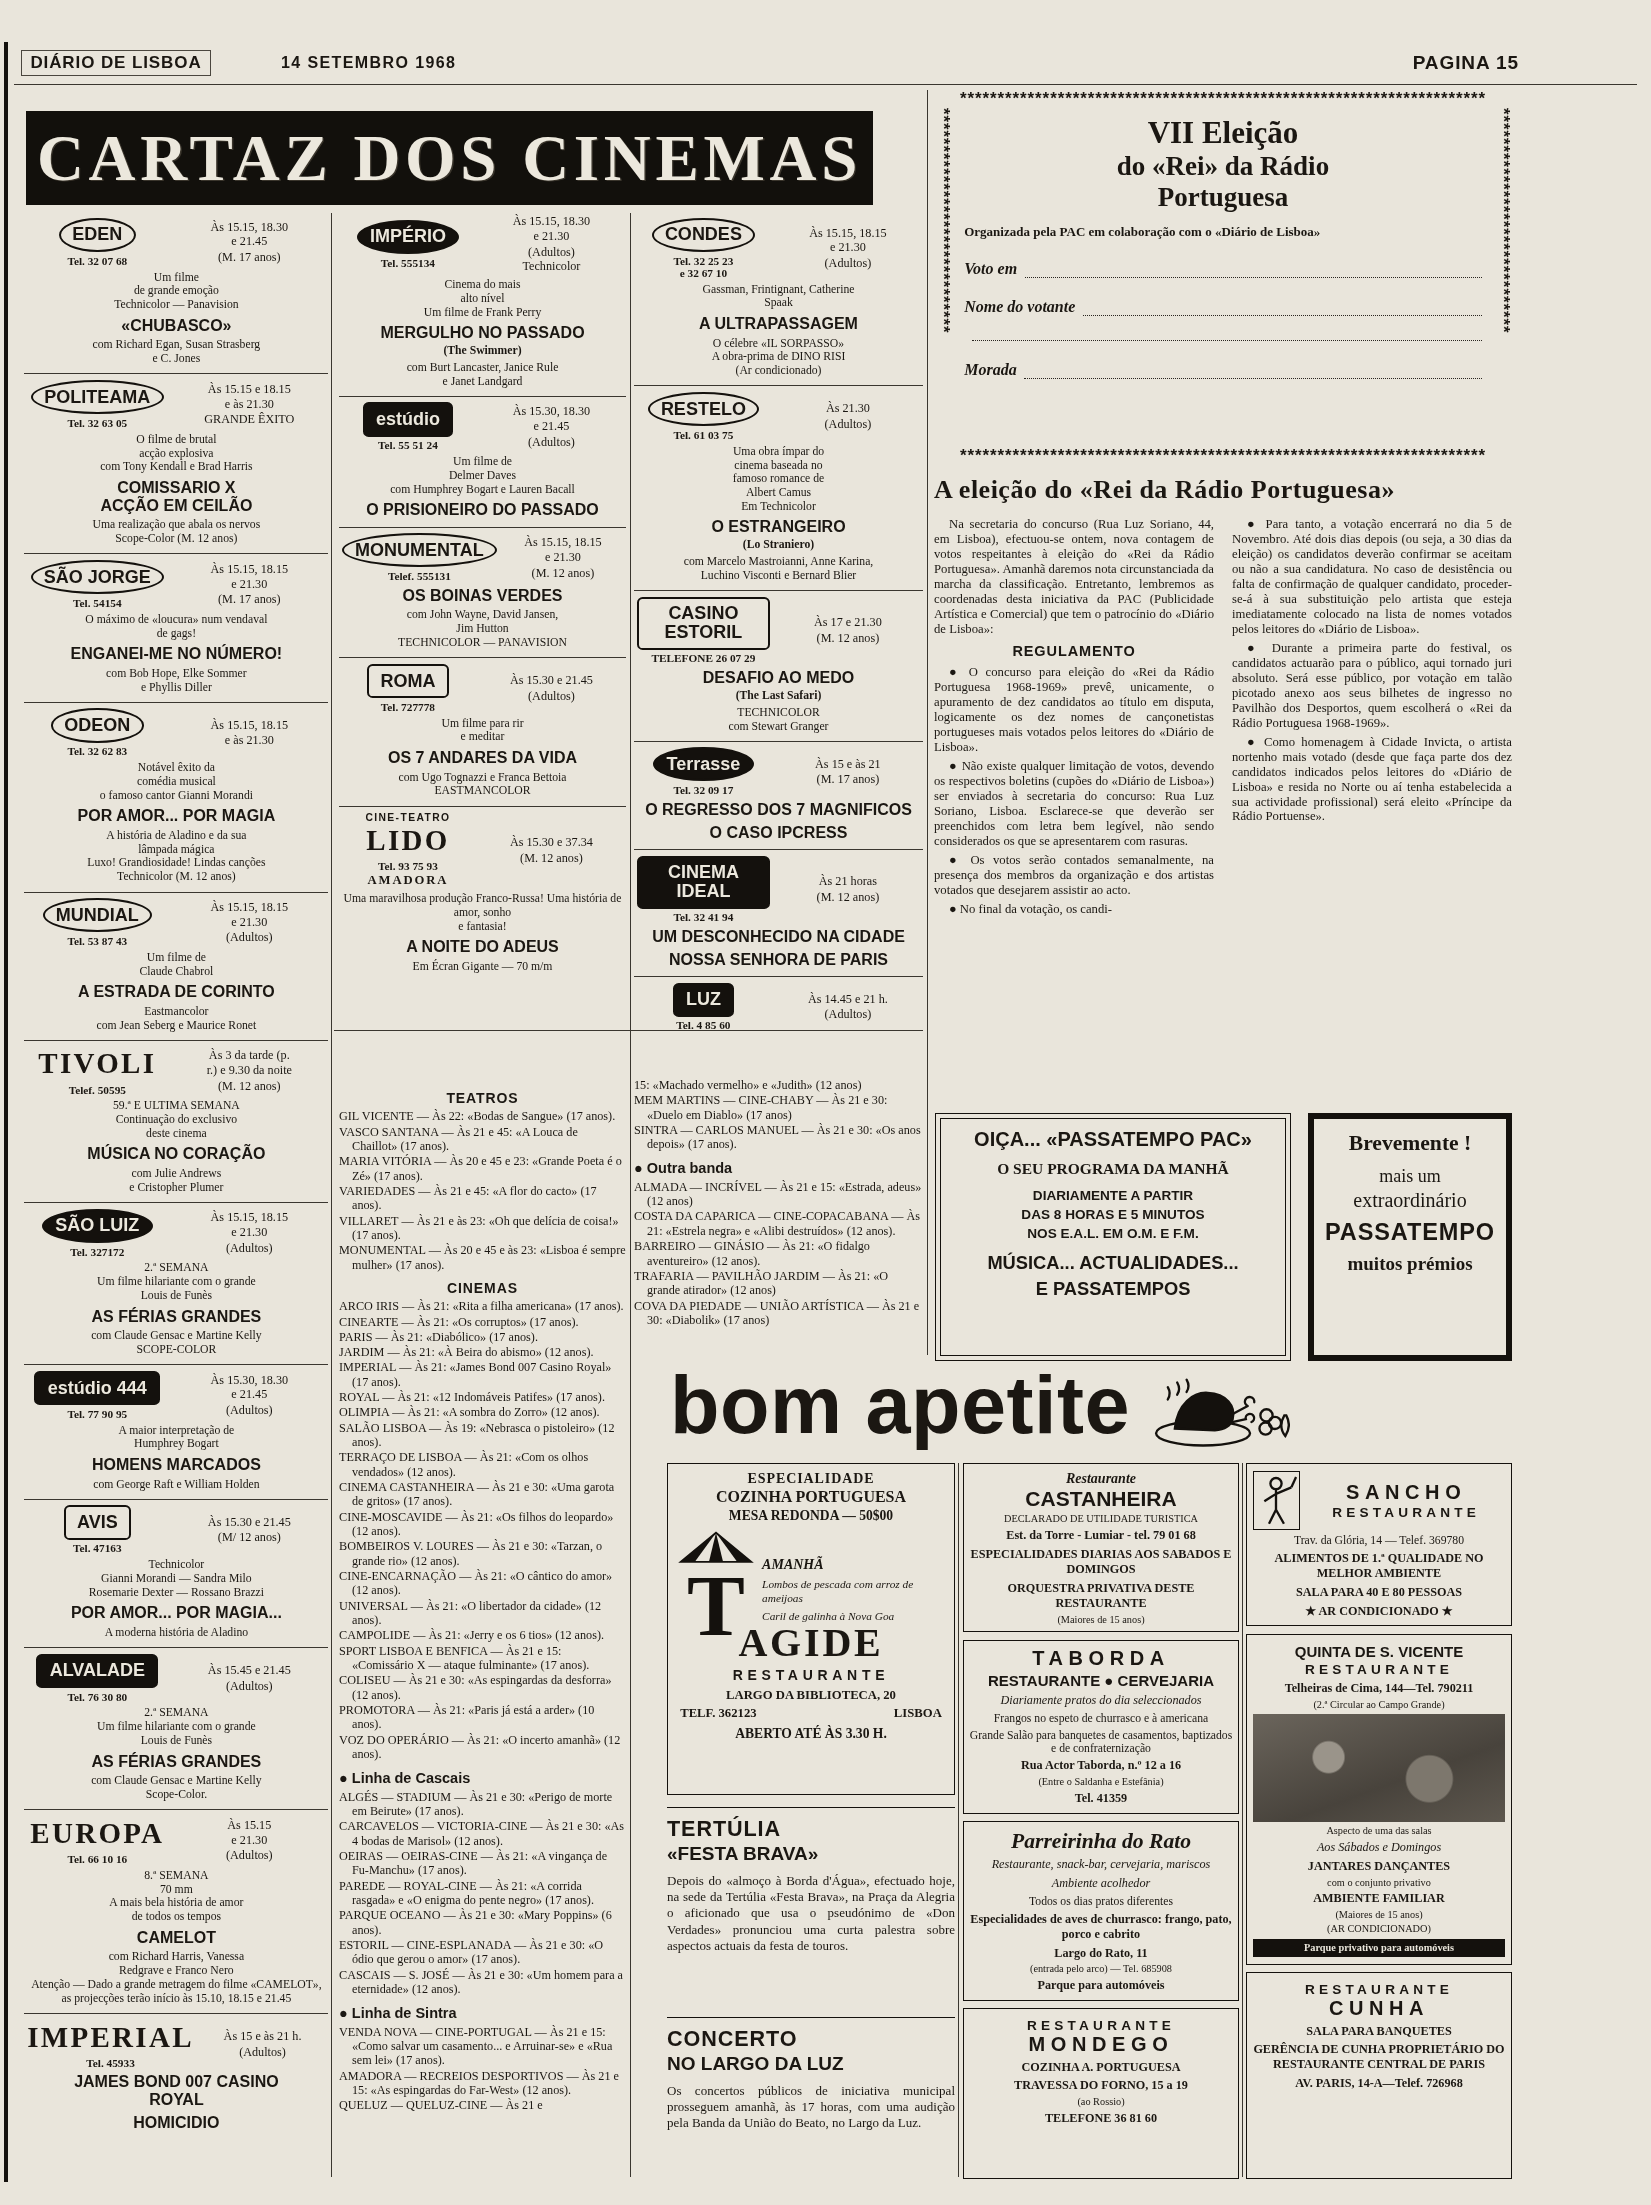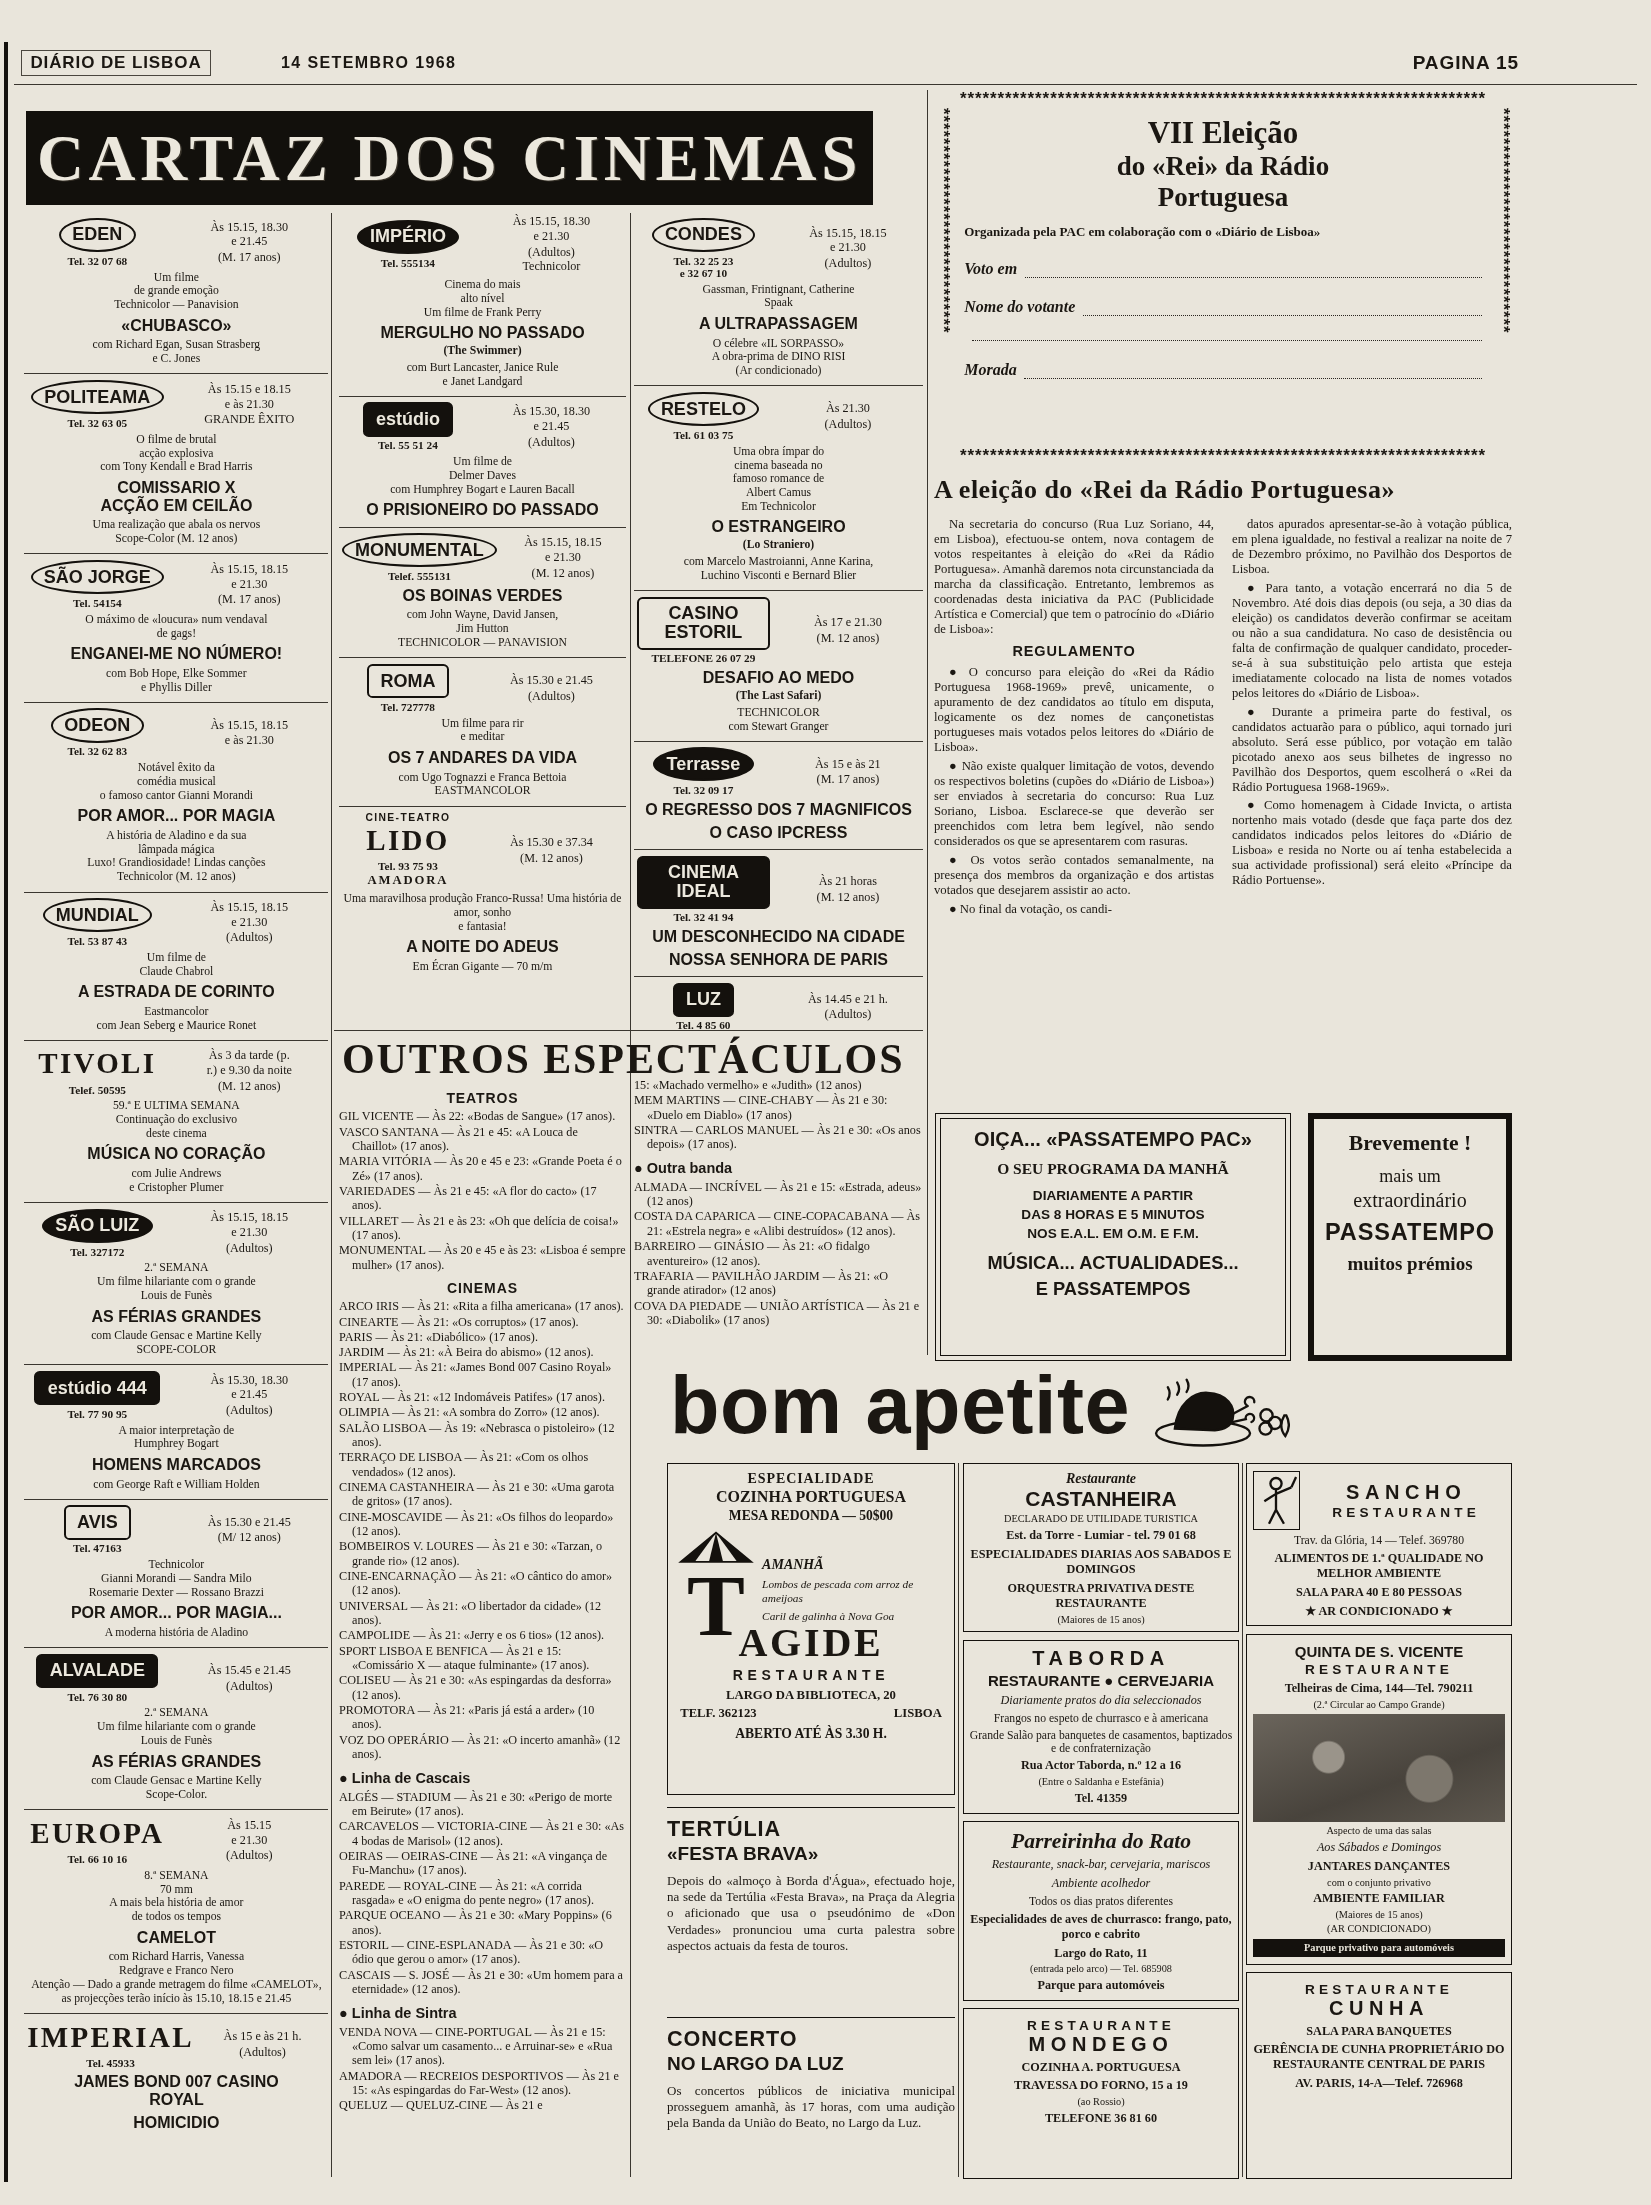--- a/index.html
+++ b/index.html
@@ -641,21 +641,20 @@
         </div>
         <div class="cine-times">
           <div class="t">Às 14.45 e 21 h.</div>
           <div class="c">(Adultos)</div>
         </div>
       </div>
 
     </div>
     </div>
 
-  <div class="outros-title">OUTROS ESPECTÁCULOS</div>
 
   <div id="subA" class="abs">
     <div class="listing-header">TEATROS</div>
     <div>
         <div class="listing-line">GIL VICENTE — Às 22: «Bodas de Sangue» (17 anos).</div>
         <div class="listing-line">VASCO SANTANA — Às 21 e 45: «A Louca de Chaillot» (17 anos).</div>
         <div class="listing-line">MARIA VITÓRIA — Às 20 e 45 e 23: «Grande Poeta é o Zé» (17 anos).</div>
         <div class="listing-line">VARIEDADES — Às 21 e 45: «A flor do cacto» (17 anos).</div>
         <div class="listing-line">VILLARET — Às 21 e às 23: «Oh que delícia de coisa!» (17 anos).</div>
         <div class="listing-line">MONUMENTAL — Às 20 e 45 e às 23: «Lisboa é sempre mulher» (17 anos).</div>
@@ -754,21 +753,20 @@
         <div class="reg-head">REGULAMENTO</div>
         <div>
             <div class="ap">● O concurso para eleição do «Rei da Rádio Portuguesa 1968-1969» prevê, unicamente, o apuramento de dez candidatos ao título em disputa, logicamente os dez nomes de cançonetistas portugueses mais votados pelos leitores do «Diário de Lisboa».</div>
             <div class="ap">● Não existe qualquer limitação de votos, devendo os respectivos boletins (cupões do «Diário de Lisboa») ser enviados à secretaria do concurso: Rua Luz Soriano, Lisboa. Esclarece-se que deverão ser preenchidos com letra bem legível, não sendo considerados os que se apresentarem com rasuras.</div>
             <div class="ap">● Os votos serão contados semanalmente, na presença dos membros da organização e dos artistas votados que desejarem assistir ao acto.</div>
             <div class="ap">● No final da votação, os candi-</div>
           </div>
       </div>
       <div class="acol">
         <div>
-            <div class="ap">datos apurados apresentar-se-ão à votação pública, em plena igualdade, no festival a realizar na noite de 7 de Dezembro próximo, no Pavilhão dos Desportos de Lisboa.</div>
             <div class="ap">● Para tanto, a votação encerrará no dia 5 de Novembro. Até dois dias depois (ou seja, a 30 dias da eleição) os candidatos deverão confirmar se aceitam ou não a sua candidatura. No caso de desistência ou falta de confirmação de qualquer candidato, proceder-se-á à sua substituição pelo artista que esteja imediatamente colocado na lista de nomes votados pelos leitores do «Diário de Lisboa».</div>
             <div class="ap">● Durante a primeira parte do festival, os candidatos actuarão para o público, aqui tornado juri absoluto. Será esse público, por votação em talão picotado anexo aos seus bilhetes de ingresso no Pavilhão dos Desportos, quem escolherá o «Rei da Rádio Portuguesa 1968-1969».</div>
             <div class="ap">● Como homenagem à Cidade Invicta, o artista nortenho mais votado (desde que faça parte dos dez candidatos indicados pelos leitores do «Diário de Lisboa» e resida no Norte ou aí tenha estabelecida a sua actividade profissional) será eleito «Príncipe da Rádio Portuense».</div>
           </div>
       </div>
     </div>
   </div>
 
   <div class="oica">
     <div class="oica-inner">

